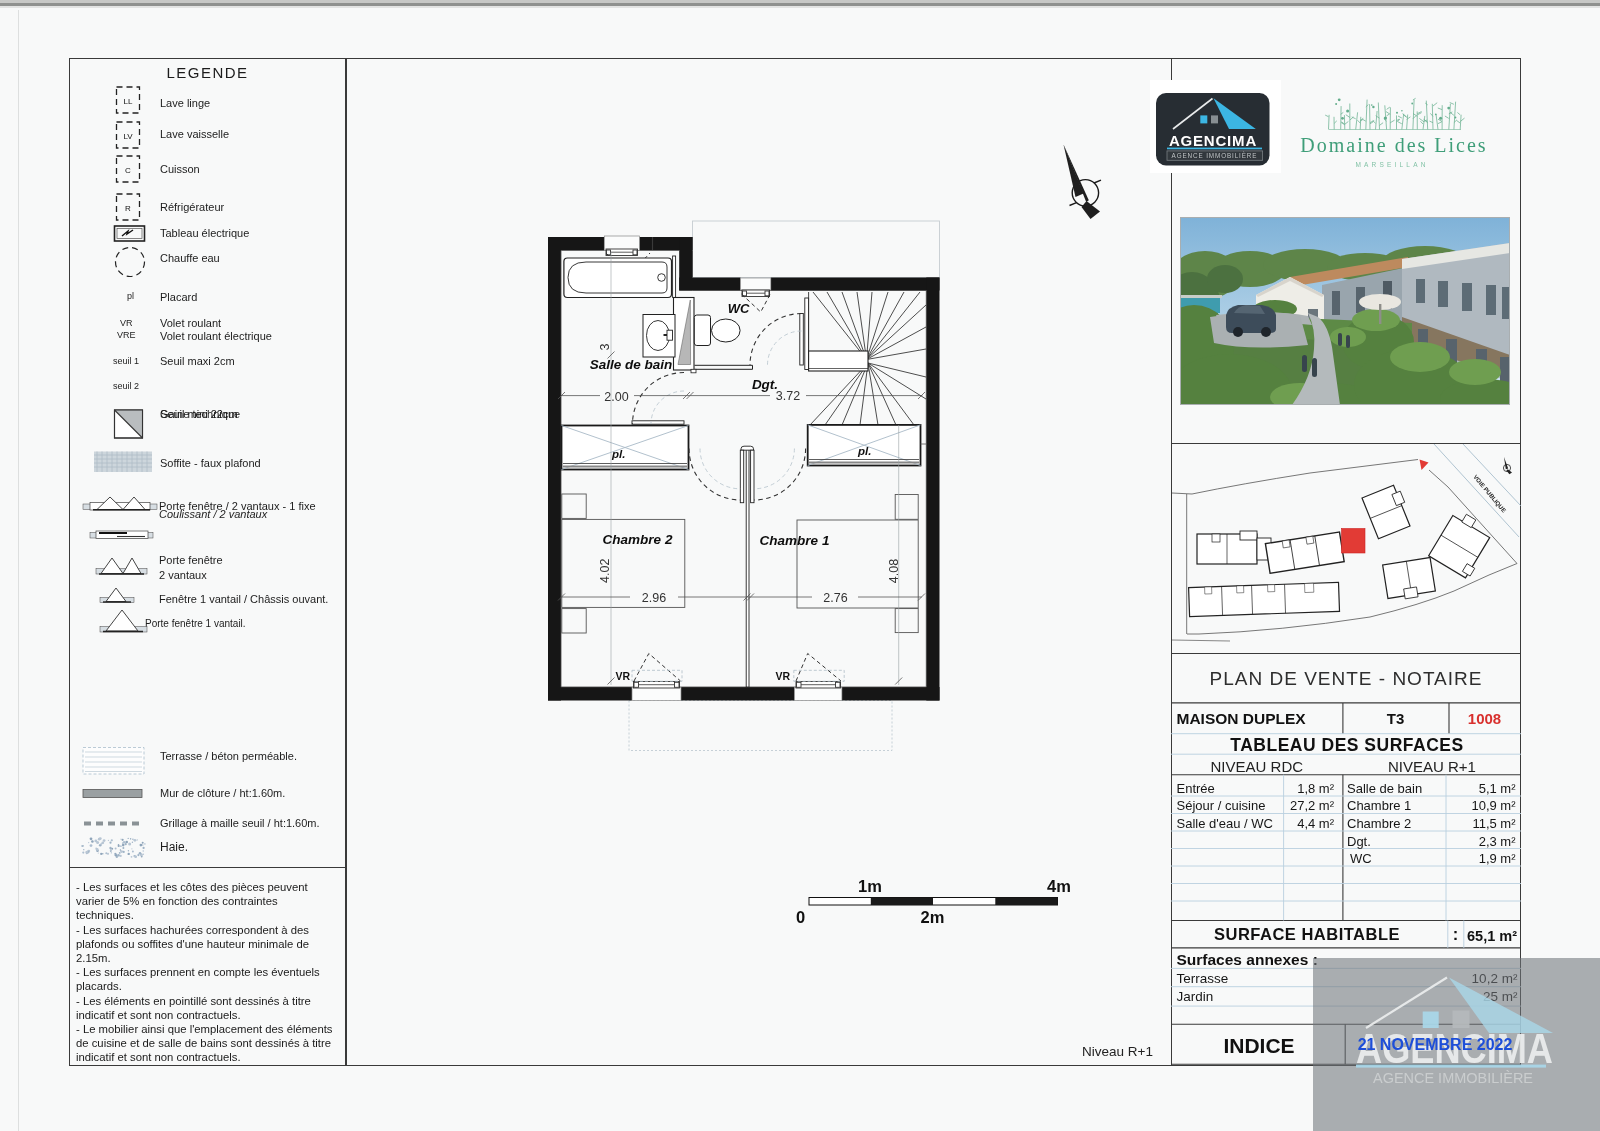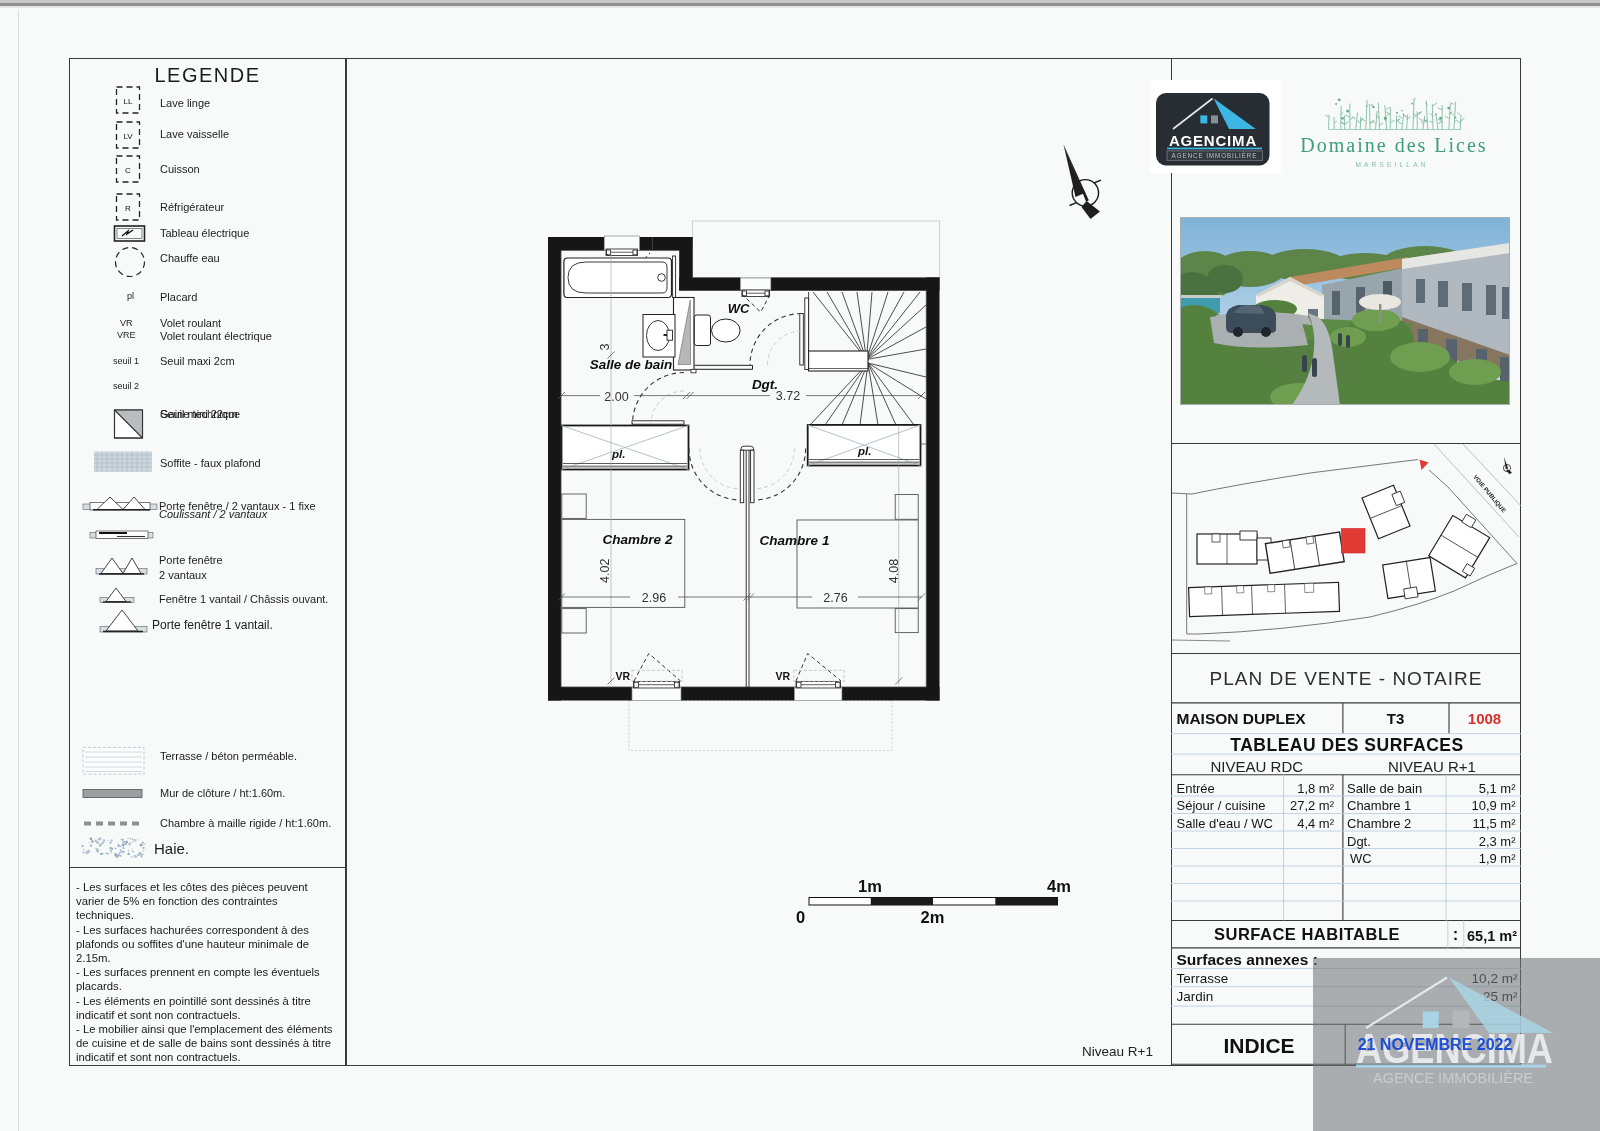--- a/index.html
+++ b/index.html
@@ -18,45 +18,45 @@
 <div class="abs" style="left:18px;top:10px;width:1px;height:1121px;background:#dddfdf;"></div>
 
 <div class="abs" style="left:346px;top:58px;width:1175px;height:1008px;border:1px solid #3a3a3a;box-sizing:border-box;"></div>
 
 <div class="abs" style="left:1171px;top:58px;width:1px;height:1008px;background:#3a3a3a;"></div>
 
 <div class="abs" style="left:69px;top:58px;width:277px;height:1008px;border:1px solid #3a3a3a;box-sizing:border-box;"></div>
 
 <div class="abs" style="left:69px;top:867px;width:277px;height:1px;background:#3a3a3a;"></div>
 
-<div class="lbl" style="left:69px;top:64px;width:277px;text-align:center;font-size:20px;letter-spacing:1.5px;">LEGENDE</div>
+<div class="lbl" style="left:69px;top:64px;width:277px;text-align:center;font-size:15px;letter-spacing:1.5px;">LEGENDE</div>
 
 <div class="lbl" style="left:160px;top:97px;font-size:11px;">Lave linge</div>
 <div class="lbl" style="left:160px;top:128px;font-size:11px;">Lave vaisselle</div>
 <div class="lbl" style="left:160px;top:163px;font-size:11px;text-align:right;">Cuisson</div>
 <div class="lbl" style="left:160px;top:201px;font-size:11px;">Réfrigérateur</div>
 <div class="lbl" style="left:160px;top:227px;font-size:11px;">Tableau électrique</div>
 <div class="lbl" style="left:160px;top:252px;font-size:11px;">Chauffe eau</div>
 <div class="lbl" style="left:160px;top:291px;font-size:11px;">Placard</div>
 <div class="lbl" style="left:160px;top:317px;font-size:11px;">Volet roulant</div>
 <div class="lbl" style="left:160px;top:330px;font-size:11px;">Volet roulant électrique</div>
 <div class="lbl" style="left:160px;top:355px;font-size:11px;">Seuil maxi 2cm</div>
 <div class="lbl" style="left:160px;top:380px;font-size:11px;margin-top:28px;">Seuil mini 22cm</div>
 <div class="lbl" style="left:160px;top:408px;font-size:11px;">Gaine technique</div>
 <div class="lbl" style="left:160px;top:457px;font-size:11px;">Soffite - faux plafond</div>
 <div class="lbl" style="left:159px;top:500px;font-size:11px;">Porte fenêtre / 2 vantaux - 1 fixe</div>
 <div class="lbl" style="left:159px;top:508px;font-size:11px;font-style:italic;">Coulissant / 2 vantaux</div>
 <div class="lbl" style="left:159px;top:554px;font-size:11px;">Porte fenêtre</div>
 <div class="lbl" style="left:159px;top:569px;font-size:11px;">2 vantaux</div>
 <div class="lbl" style="left:159px;top:593px;font-size:11px;">Fenêtre 1 vantail / Châssis ouvant.</div>
-<div class="lbl" style="left:152px;top:618px;font-size:12px;text-align:center;">Porte fenêtre 1 vantail.</div>
+<div class="lbl" style="left:145px;top:618px;font-size:10px;text-align:center;">Porte fenêtre 1 vantail.</div>
 <div class="lbl" style="left:160px;top:750px;font-size:11px;">Terrasse / béton perméable.</div>
 <div class="lbl" style="left:160px;top:787px;font-size:11px;">Mur de clôture / ht:1.60m.</div>
-<div class="lbl" style="left:160px;top:817px;font-size:11px;">Chambre à maille rigide / ht:1.60m.</div>
-<div class="lbl" style="left:154px;top:840px;font-size:15px;">Haie.</div>
+<div class="lbl" style="left:160px;top:817px;font-size:11px;">Grillage à maille seuil / ht:1.60m.</div>
+<div class="lbl" style="left:160px;top:840px;font-size:12px;">Haie.</div>
 
 <div class="lbl" style="left:127px;top:291px;font-size:9px;">pl</div>
 <div class="lbl" style="left:120px;top:318px;font-size:9px;">VR</div>
 <div class="lbl" style="left:117px;top:330px;font-size:9px;">VRE</div>
 <div class="lbl" style="left:113px;top:356px;font-size:9px;">seuil 1</div>
 <div class="lbl" style="left:113px;top:381px;font-size:9px;">seuil 2</div>
 
 <svg class="abs" style="left:69px;top:58px;" width="277" height="810" viewBox="69 58 277 810">
 
   <rect x="116.5" y="87" width="23" height="26" fill="none" stroke="#222" stroke-width="1.3" stroke-dasharray="6 4"></rect>

